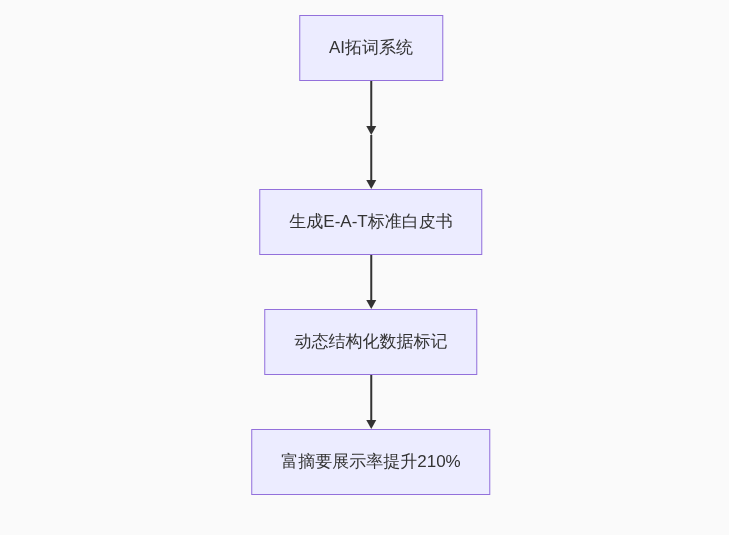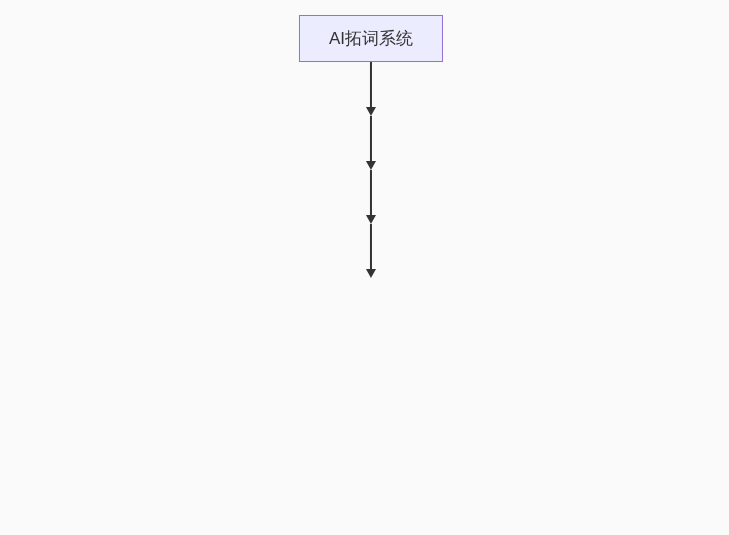--- a/index.html
+++ b/index.html
@@ -17,21 +17,21 @@
     top: 15px;
     transform: translateX(-50%);
     display: flex;
     flex-direction: column;
     align-items: center;
   }
   .node {
     background: #ececff;
     border: 1.5px solid #9370db;
     box-sizing: border-box;
-    height: 47px;
+    height: 66px;
     display: flex;
     align-items: center;
     justify-content: center;
     padding: 0 29px;
     white-space: nowrap;
     text-align: center;
   }
   .node-label {
     color: #333333;
     font-size: 17px;
@@ -70,26 +70,35 @@
     <div class="arrow-line"></div>
     <div class="arrow-head"></div>
   </div>
 
 
   <div class="arrow">
     <div class="arrow-line"></div>
     <div class="arrow-head"></div>
   </div>
 
+  <div class="node">
+    <span class="node-label">生成E-A-T标准白皮书</span>
+  </div>
 
   <div class="arrow">
     <div class="arrow-line"></div>
     <div class="arrow-head"></div>
   </div>
 
+  <div class="node">
+    <span class="node-label">动态结构化数据标记</span>
+  </div>
 
   <div class="arrow">
     <div class="arrow-line"></div>
     <div class="arrow-head"></div>
   </div>
 
+  <div class="node">
+    <span class="node-label">富摘要展示率提升210%</span>
+  </div>
 
 </div>
 
 </body></html>

